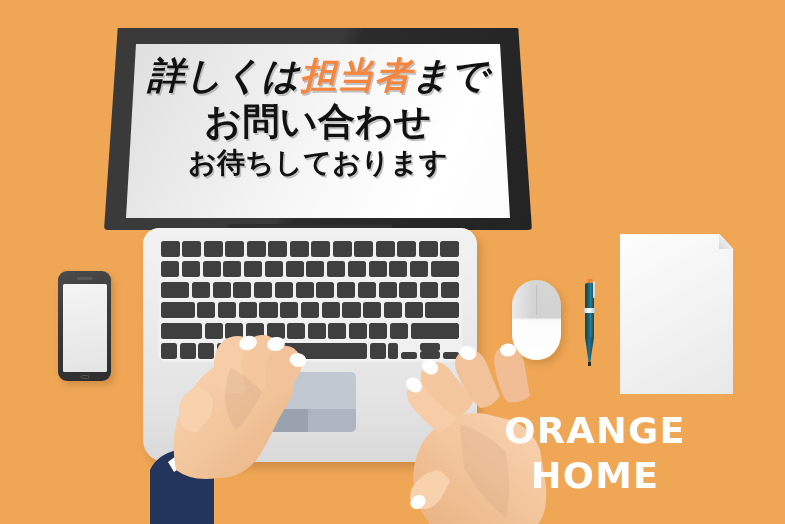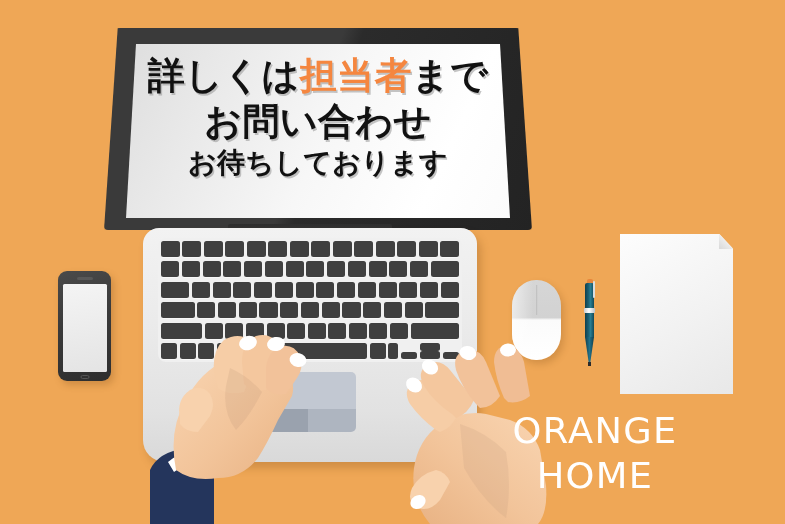--- a/index.html
+++ b/index.html
@@ -49,21 +49,21 @@
   }
 
   .screen-line {
     color: #111111;
     font-weight: 700;
     letter-spacing: 0.01em;
     white-space: nowrap;
     text-shadow: 1.5px 1.5px 0 rgba(150,150,150,0.55);
     line-height: 1.08;
   }
-  .line1 { font-size: 37px; margin-top: 4px; }
+  .line1 { font-size: 37px; margin-top: 4px; font-style: italic; }
   .line2 { font-size: 37px; margin-top: 6px; }
   .line3 { font-size: 28px; margin-top: 6px; }
   .hl { color: #f5863f; }
 
   
   .base {
     position: absolute;
     left: 143px;
     top: 228px;
     width: 334px;
@@ -283,21 +283,21 @@
   .hands { position: absolute; left: 0; top: 0; width: 785px; height: 524px; pointer-events: none; }
 
   
   .brand {
     position: absolute;
     left: 490px;
     top: 412px;
     width: 210px;
     text-align: center;
     color: #ffffff;
-    font-weight: 400;
+    font-weight: 700;
     font-family: "DejaVu Sans", sans-serif;
     line-height: 1.08;
   }
   .brand-line {
     display: block;
     font-size: 36px;
     letter-spacing: 0.035em;
     transform: scaleX(1.02);
   }
   .brand-line2 { margin-top: 6px; }

